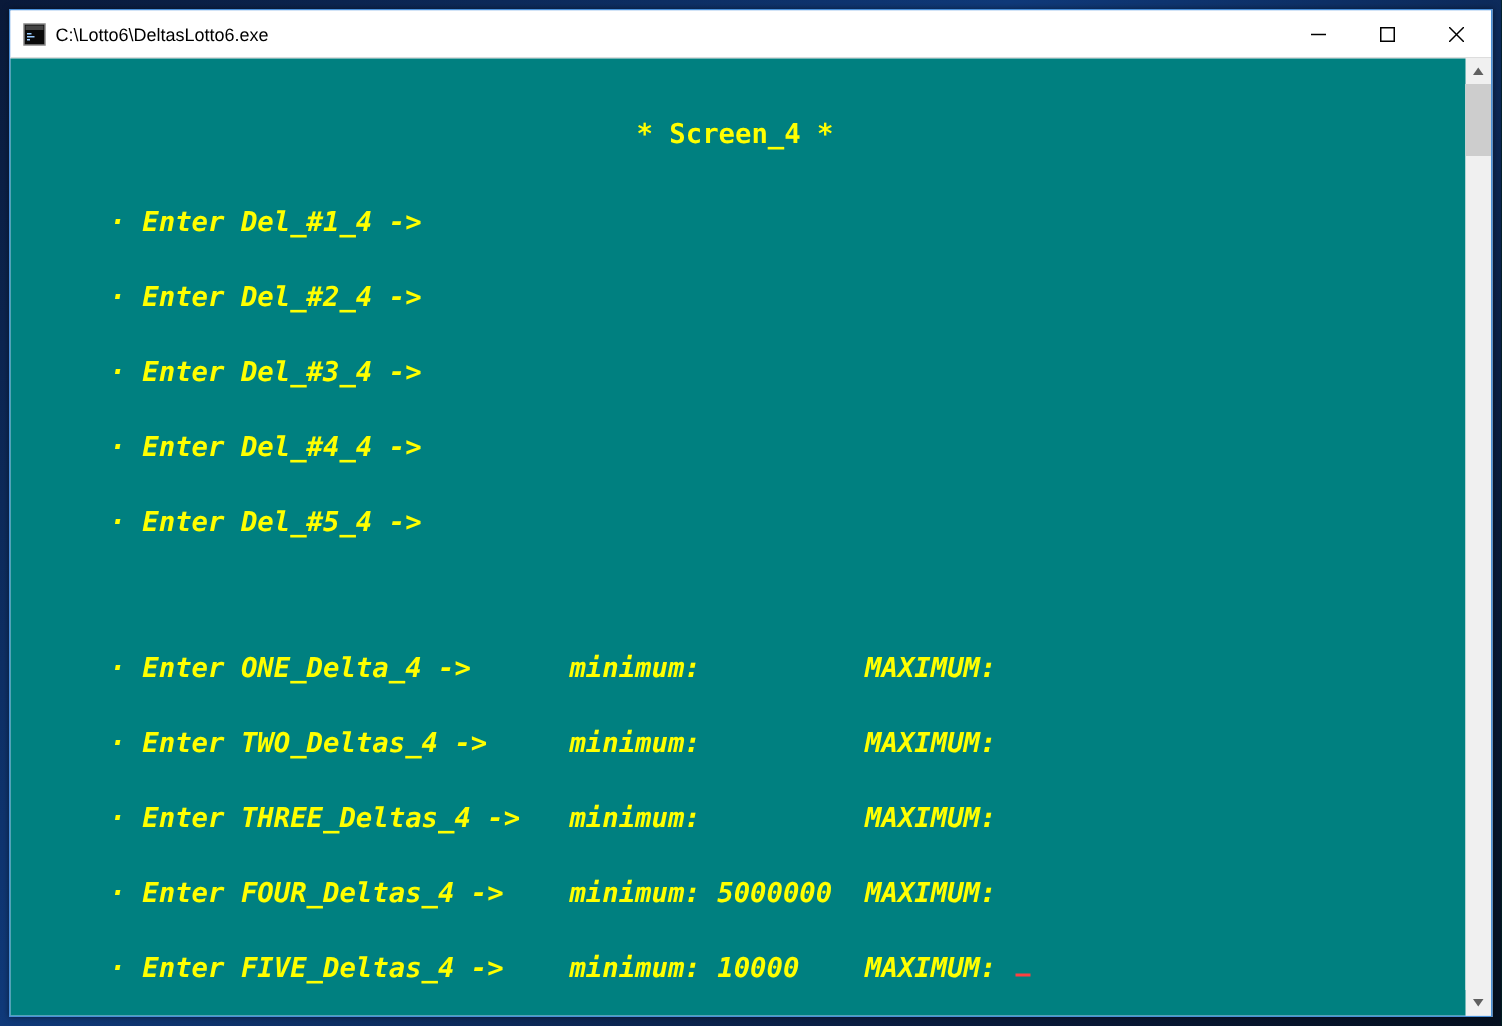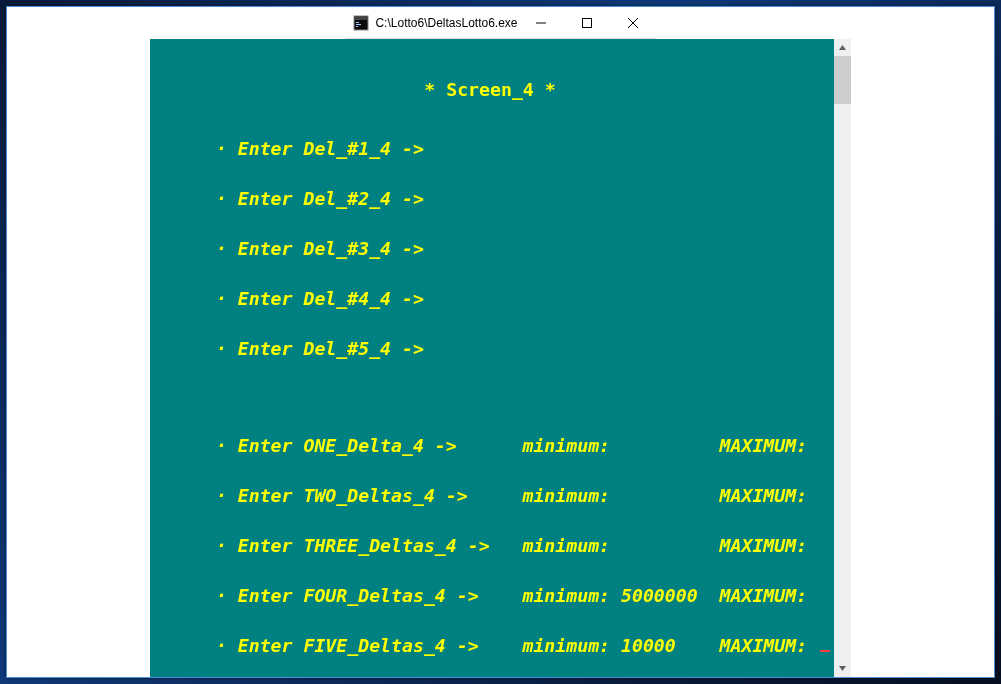--- a/index.html
+++ b/index.html
@@ -21,21 +21,20 @@
   }
   .window {
     width: 989px;
     height: 672px;
     background: #fff;
     border: 1px solid #4a90d9;
     box-shadow: 0 0 4px rgba(0,0,0,0.5);
     display: flex;
     flex-direction: column;
     box-sizing: border-box;
-    align-items: center;
   }
   .titlebar {
     height: 31px;
     background: #fff;
     border-bottom: 1px solid #ddd;
     display: flex;
     align-items: center;
     flex: 0 0 auto;
   }
   .titlebar .icon {

